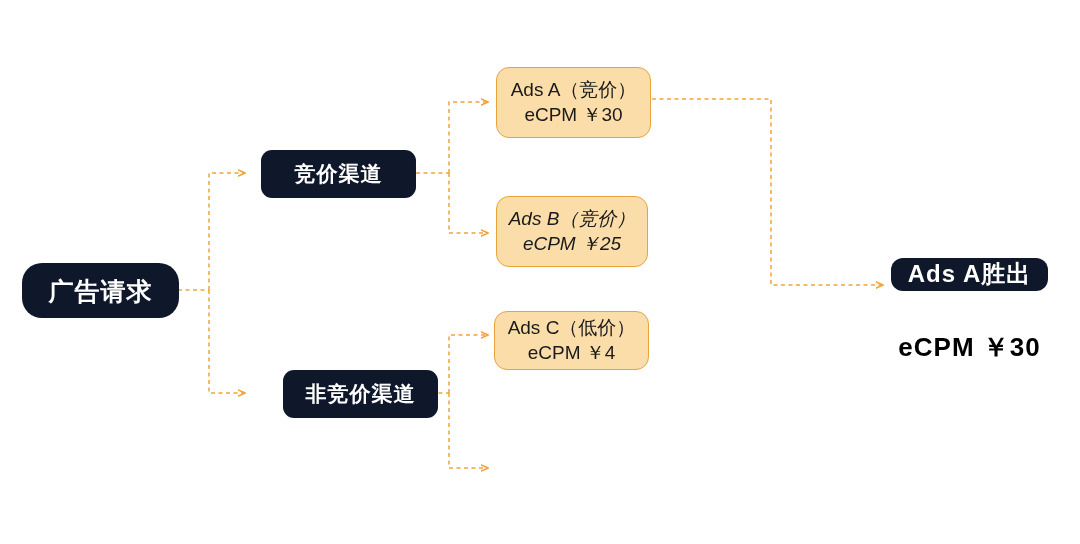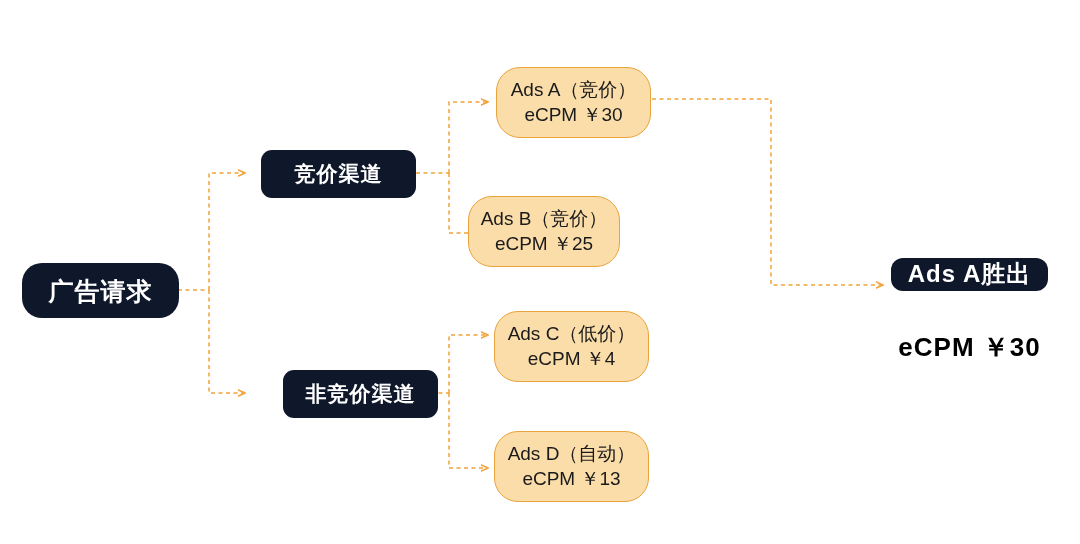--- a/index.html
+++ b/index.html
@@ -53,21 +53,21 @@
     border-radius: 11px;
   }
   .node.solid.win {
     font-size: 24px;
     border-radius: 12px;
   }
   
   .node.light {
     background: #FBDDAA;
     border: 1.6px solid #E8A33D;
-    border-radius: 24px;
+    border-radius: 13px;
     color: #1a1a1a;
     font-size: 19px;
     font-weight: normal;
   }
   .node.light .line2 { display: block; }
   .caption {
     position: absolute;
     color: #000000;
     font-weight: bold;
     font-size: 26px;
@@ -117,40 +117,34 @@
     <span>非竞价渠道</span>
   </div>
 
   <div class="node light" style="left:496px; top:67px; width:155px; height:71px;">
     <span>
       <span class="line1">Ads A（竞价）</span>
       <span class="line2">eCPM ￥30</span>
     </span>
   </div>
 
-  <div class="node light" style="left:468px; top:196px; width:152px; height:71px;">
+  <div class="node light" style="left:496px; top:196px; width:152px; height:71px;font-style:italic;">
     <span>
       <span class="line1">Ads B（竞价）</span>
       <span class="line2">eCPM ￥25</span>
     </span>
   </div>
 
-  <div class="node light" style="left:494px; top:311px; width:155px; height:71px;">
+  <div class="node light" style="left:494px; top:311px; width:155px; height:59px;">
     <span>
       <span class="line1">Ads C（低价）</span>
       <span class="line2">eCPM ￥4</span>
     </span>
   </div>
 
-  <div class="node light" style="left:494px; top:431px; width:155px; height:71px;">
-    <span>
-      <span class="line1">Ads D（自动）</span>
-      <span class="line2">eCPM ￥13</span>
-    </span>
-  </div>
 
   <div class="node solid win" style="left:891px; top:258px; width:157px; height:33px;">
     <span>Ads A胜出</span>
   </div>
 
   <div class="caption" style="left:891px; top:330px; width:157px;">
     <span>eCPM ￥30</span>
   </div>
 
 </div>

